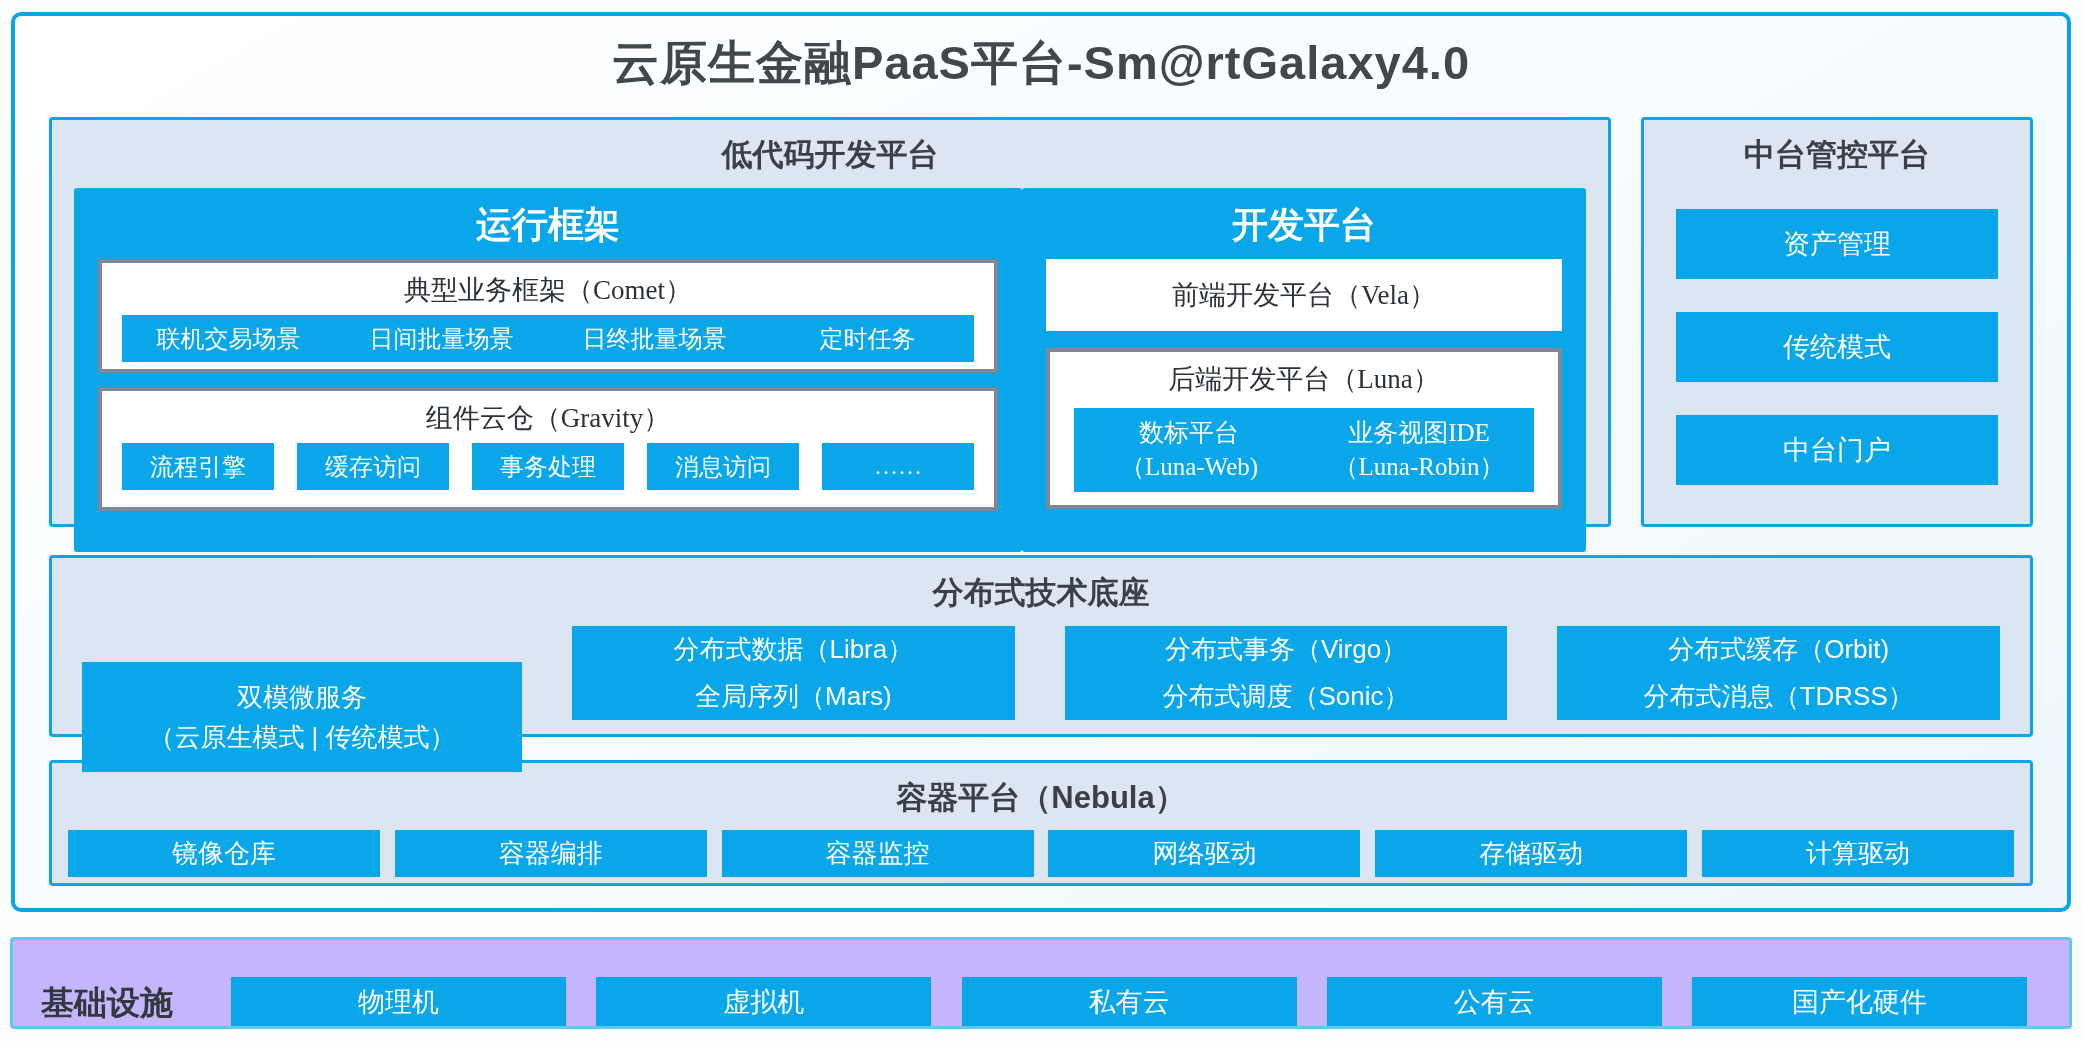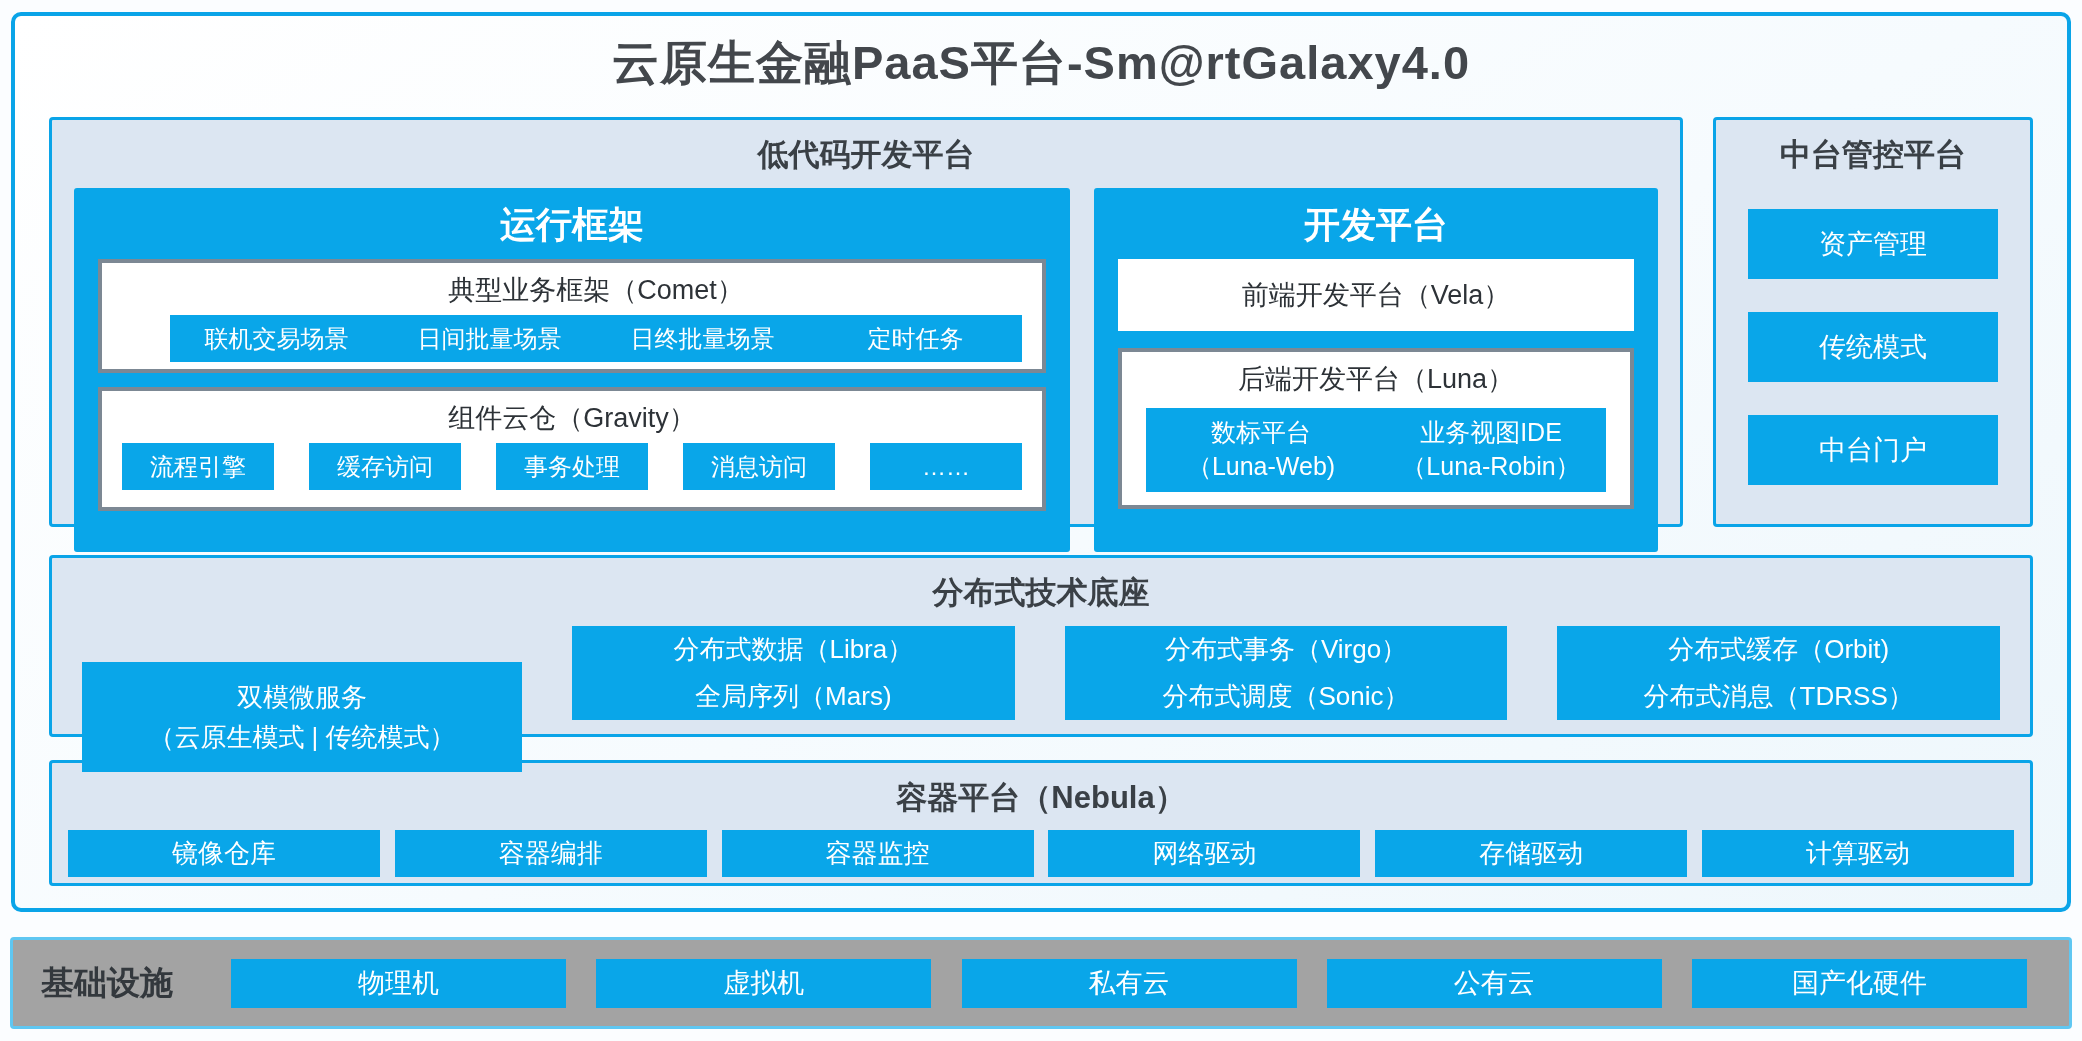--- a/index.html
+++ b/index.html
@@ -22,31 +22,31 @@
   .section-box {
     border:3px solid #0aa4e8; background:#dce6f2; border-radius:4px;
   }
   .section-header {
     text-align:center; font-size:31px; font-weight:bold; color:#3a4046;
     padding-top:14px;
   }
 
   
   .lowcode { flex:1; }
-  .panels { display:flex; gap:24px; padding:0 22px; margin-top:12px; height:364px; }
+  .panels { display:flex; padding:0 22px; margin-top:12px; height:364px;font-family:Liberation Serif, serif; }
   .panel { background:#09a6e9; border-radius:3px; padding:0 24px; }
   .panel-runtime { flex:1.86; }
   .panel-dev { flex:1; }
   .panel-title { color:#ffffff; font-size:36px; font-weight:bold; text-align:center; padding:13px 0 9px; }
 
   .white-box { background:#ffffff; border:4px solid #7c8894; }
   .box-title { text-align:center; font-size:27px; color:#2d3237; padding:9px 0 7px; }
   .chip { background:#09a6e9; color:#ffffff; display:flex; align-items:center; justify-content:center; }
 
-  .comet-box { height:114px;padding-left:48px; }
+  .comet-box { height:114px; }
   .gravity-box { height:124px; margin-top:14px; }
   .chip-row { display:flex; justify-content:space-between; padding:0 20px; }
   .chip-row .chip { height:47px; font-size:24px; }
   .comet-box .chip { width:213px; }
   .gravity-box .chip { width:152px; }
 
   .vela-box { background:#ffffff; height:72px; display:flex; align-items:center; justify-content:center;
               font-size:27px; color:#2d3237; }
   .luna-box { height:161px; margin-top:17px; }
   .luna-chips { display:flex; justify-content:space-between; padding:0 24px; margin-top:4px; }
@@ -64,22 +64,22 @@
   .dist-col .chip { height:47px; font-size:26px; }
 
   
   .containerp { margin:23px 34px 0 34px; height:126px; }
   .cont-chips { display:flex; justify-content:space-between; padding:0 16px; margin-top:11px;gap:11px; }
   .cont-chips .chip { width:312px; height:47px; font-size:26px; }
 
   
   .infra {
     position:absolute; left:10px; top:937px; width:2062px; height:92px;
-    border:3px solid #5fc7f2; background:#a3a3a3; border-radius:4px;
-    display:flex; align-items:center; padding:0 28px;
+    border:3px solid #5fc7f2; background:#c4b5fd; border-radius:4px;
+    display:flex; align-items:flex-end; padding:0 28px;
   }
   .infra-label { font-size:33px; font-weight:bold; color:#33383d; width:190px; flex-shrink:0; }
   .infra-chips { flex:1; display:flex; justify-content:space-between; padding-right:14px; }
   .infra-chips .chip { width:335px; height:49px; font-size:27px; }
 </style>
 </head>
 <body>
 
 <div class="stage">
 

